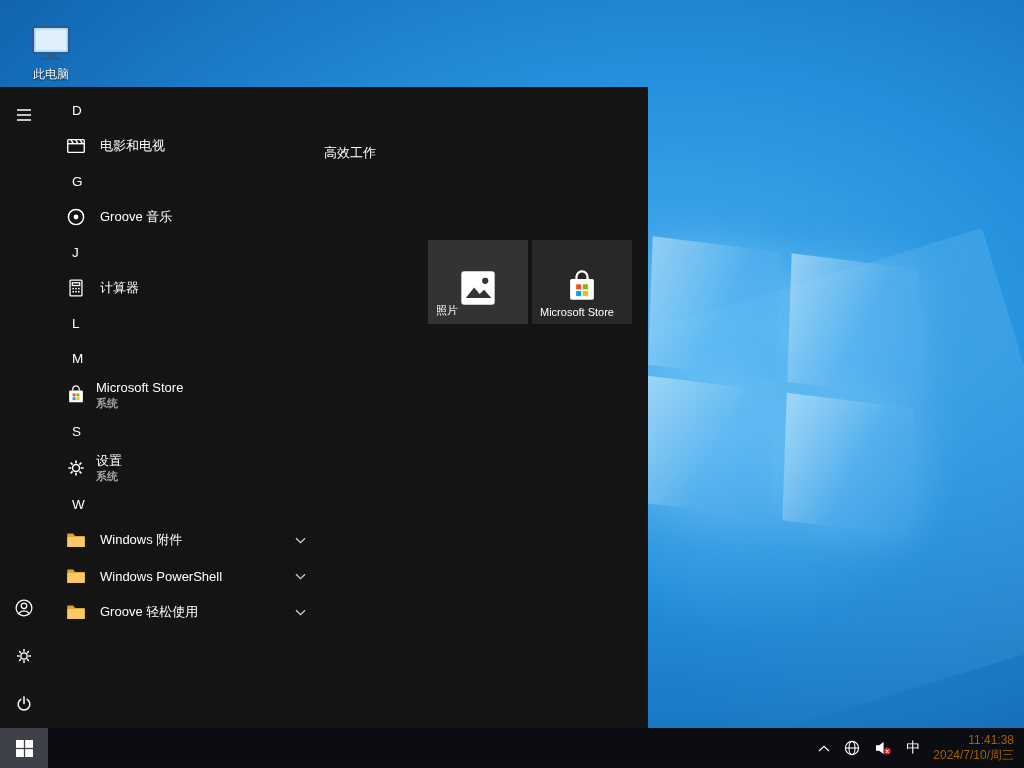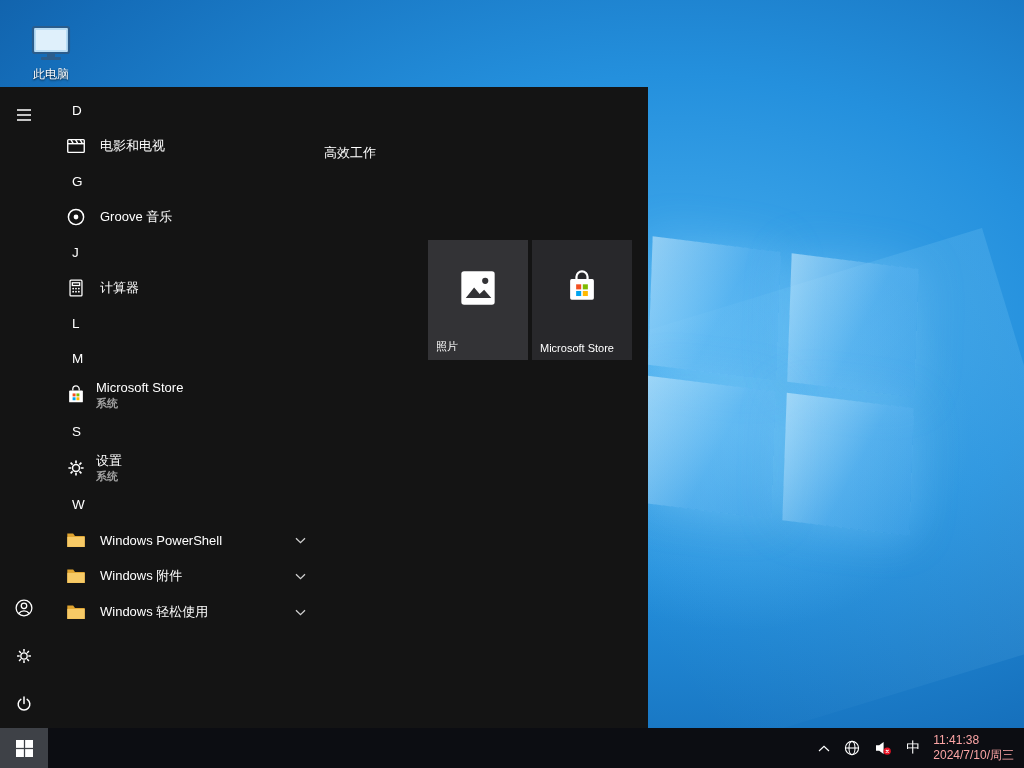--- a/index.html
+++ b/index.html
@@ -38,35 +38,35 @@
   .row.app{height:36px;padding-left:16px;gap:12px;font-size:13px;}
   .row.app2{height:38px;padding-left:16px;gap:8px;}
   .row .ic{width:24px;height:24px;flex:none;display:flex;align-items:center;justify-content:center;}
   .row .lbl{font-size:13px;color:#fff;white-space:nowrap;}
   .row .lbl2{display:flex;flex-direction:column;line-height:14px;}
   .row .lbl2 .t{font-size:13px;color:#fff;}
   .row .lbl2 .s{font-size:11px;color:#9f9f9f;margin-top:1px;font-weight:bold;}
   .row .chev{margin-left:auto;margin-right:18px;display:flex;align-items:center;}
 
   .tile-group-title{position:absolute;left:324px;top:21px;font-size:13px;color:#fff;margin-top:36px;}
-  .tile{position:absolute;width:100px;height:120px;cursor:pointer;}
+  .tile{position:absolute;width:100px;height:84px;cursor:pointer;}
   .tile-photos{left:428px;top:153px;background:#333336;}
   .tile-store{left:532px;top:153px;background:#28282b;}
   .tile .tile-ic{position:absolute;left:0;right:0;top:28px;display:flex;justify-content:center;}
   .tile .tile-lbl{position:absolute;left:8px;bottom:6px;font-size:11px;color:#fff;white-space:nowrap;}
 
   
   .taskbar{position:absolute;left:0;bottom:0;width:1024px;height:40px;background:#0c0d12;
     display:flex;align-items:center;z-index:20;}
   .start-btn{width:48px;height:40px;background:#3e4147;display:flex;align-items:center;justify-content:center;cursor:pointer;}
   .tray{margin-left:auto;display:flex;align-items:center;height:100%;}
   .tray-item{height:100%;display:flex;align-items:center;justify-content:center;padding:0 7px;cursor:pointer;}
   .ime{color:#fff;font-size:14px;}
-  .clock{display:flex;flex-direction:column;align-items:flex-start;justify-content:center;
-    color:#fca5a5;font-size:12px;line-height:15px;padding:0 10px 0 6px;text-align:center;}
+  .clock{display:flex;flex-direction:column;align-items:flex-end;justify-content:center;
+    color:#a16207;font-size:12px;line-height:15px;padding:0 10px 0 6px;text-align:center;}
 </style>
 </head>
 <body>
 
 <div class="stage">
 
   <div class="wallpaper">
     <div class="logo-glow"></div>
     <div class="beam"></div>
     <div class="win-logo">
@@ -223,52 +223,52 @@
         <span>W</span>
       </div>
 
       <div class="row app">
         <span class="ic">
           <svg width="22" height="22" viewBox="0 0 24 24">
             <path d="M2.5 5h6.4l2 2.5h10.6V19.5H2.5z" fill="#dfa32f"></path>
             <path d="M2.5 8.6h19V19.5h-19z" fill="#f7ca66"></path>
           </svg>
         </span>
+        <span class="lbl">Windows 附件</span>
+        <span class="chev">
+          <svg width="11" height="7" viewBox="0 0 11 7">
+              <path d="M1 1.2l4.5 4.5L10 1.2" fill="none" stroke="#d0d0d0" stroke-width="1.3"></path>
+            </svg>
+        </span>
+      </div>
+
+      <div class="row app">
+        <span class="ic">
+          <svg width="22" height="22" viewBox="0 0 24 24">
+            <path d="M2.5 5h6.4l2 2.5h10.6V19.5H2.5z" fill="#dfa32f"></path>
+            <path d="M2.5 8.6h19V19.5h-19z" fill="#f7ca66"></path>
+          </svg>
+        </span>
         <span class="lbl">Windows PowerShell</span>
         <span class="chev">
           <svg width="11" height="7" viewBox="0 0 11 7">
               <path d="M1 1.2l4.5 4.5L10 1.2" fill="none" stroke="#d0d0d0" stroke-width="1.3"></path>
             </svg>
         </span>
       </div>
 
+
       <div class="row app">
         <span class="ic">
           <svg width="22" height="22" viewBox="0 0 24 24">
             <path d="M2.5 5h6.4l2 2.5h10.6V19.5H2.5z" fill="#dfa32f"></path>
             <path d="M2.5 8.6h19V19.5h-19z" fill="#f7ca66"></path>
           </svg>
         </span>
-        <span class="lbl">Windows 附件</span>
-        <span class="chev">
-          <svg width="11" height="7" viewBox="0 0 11 7">
-              <path d="M1 1.2l4.5 4.5L10 1.2" fill="none" stroke="#d0d0d0" stroke-width="1.3"></path>
-            </svg>
-        </span>
-      </div>
-
-
-      <div class="row app">
-        <span class="ic">
-          <svg width="22" height="22" viewBox="0 0 24 24">
-            <path d="M2.5 5h6.4l2 2.5h10.6V19.5H2.5z" fill="#dfa32f"></path>
-            <path d="M2.5 8.6h19V19.5h-19z" fill="#f7ca66"></path>
-          </svg>
-        </span>
-        <span class="lbl">Windows 轻松使用</span>
+        <span class="lbl">Groove 轻松使用</span>
         <span class="chev">
           <svg width="11" height="7" viewBox="0 0 11 7">
               <path d="M1 1.2l4.5 4.5L10 1.2" fill="none" stroke="#d0d0d0" stroke-width="1.3"></path>
             </svg>
         </span>
       </div>
 
     </div>
 
     <div class="tile-group-title">高效工作</div>

